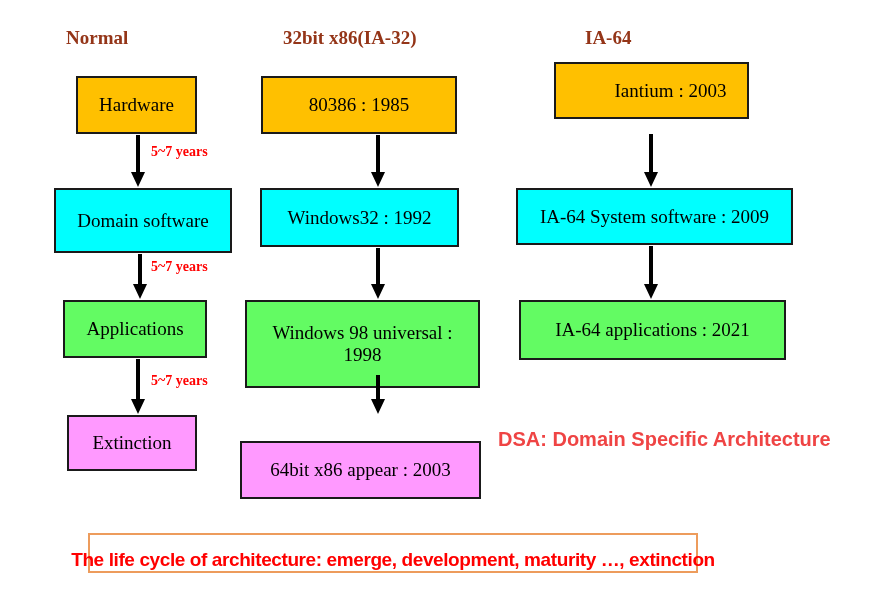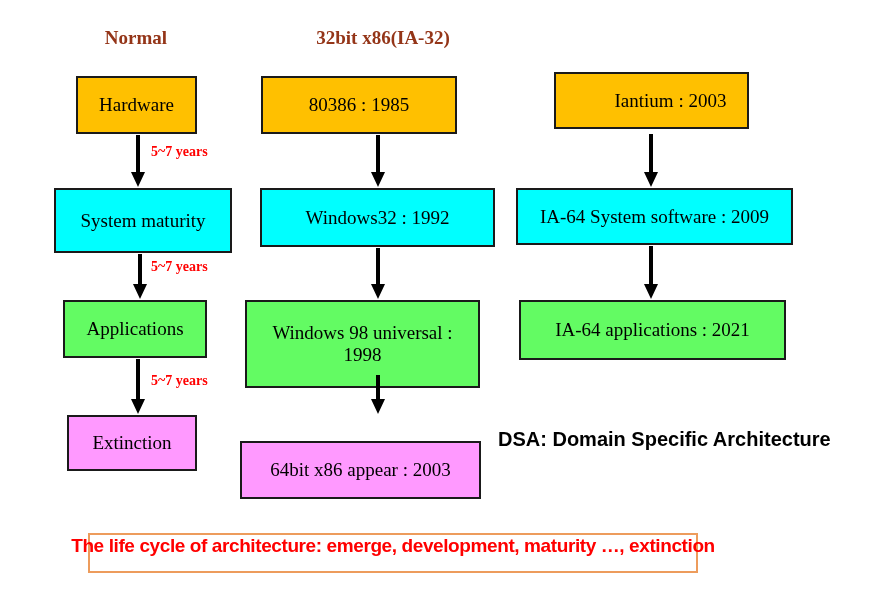--- a/index.html
+++ b/index.html
@@ -7,21 +7,20 @@
   .canvas {
     position: relative;
     width: 892px;
     height: 597px;
     background: #ffffff;
     overflow: hidden;
     font-family: "Liberation Serif", "DejaVu Serif", serif;
   }
   .col-header {
     position: absolute;
-    text-align: center;
     font-weight: bold;
     font-size: 19px;
     color: #943518;
     font-family: "Liberation Serif", "DejaVu Serif", serif;
   }
   .box {
     position: absolute;
     border: 2px solid #1a1a1a;
     display: flex;
     align-items: center;
@@ -39,25 +38,25 @@
   .green { background: #63FB63; }
   .pink  { background: #FF99FF; }
 
   
   .b-hardware     { left: 76px;  top: 76px;  width: 121px; height: 58px; }
   .b-syssoft      { left: 54px;  top: 188px; width: 178px; height: 65px; }
   .b-apps         { left: 63px;  top: 300px; width: 144px; height: 58px; }
   .b-extinction   { left: 67px;  top: 415px; width: 130px; height: 56px; }
   
   .b-80386        { left: 261px; top: 76px;  width: 196px; height: 58px; }
-  .b-win32        { left: 260px; top: 188px; width: 235px; height: 59px; }
+  .b-win32        { left: 260px; top: 188px; width: 199px; height: 59px; }
   .b-win98        { left: 245px; top: 300px; width: 235px; height: 88px; }
   .b-64bit        { left: 240px; top: 415px; width: 241px; height: 58px; margin-top: 26px; }
   
-  .b-iantium      { left: 554px; top: 72px;  width: 195px; height: 57px; padding-left: 46px; }
+  .b-iantium      { left: 554px; top: 62px;  width: 195px; height: 57px; padding-left: 46px; }
   .b-ia64sys      { left: 516px; top: 188px; width: 277px; height: 57px; }
   .b-ia64app      { left: 519px; top: 300px; width: 267px; height: 60px; }
 
   .h-normal { left: 66px;  top: 27px; width: 140px; }
   .h-ia32   { left: 283px; top: 27px; width: 200px; }
   .h-ia64   { left: 585px; top: 27px; width: 120px; }
 
   .interval {
     position: absolute;
     font-weight: bold;
@@ -76,50 +75,51 @@
     width: 892px; height: 597px;
     pointer-events: none;
   }
 
   .dsa-note {
     position: absolute;
     left: 498px; top: 428px; width: 370px;
     font-family: "Liberation Sans", "DejaVu Sans", sans-serif;
     font-weight: bold;
     font-size: 20px;
-    color: #000000;
+    color: #ef4444;
     white-space: nowrap;
   }
   .banner {
     position: absolute;
     left: 88px; top: 533px;
     width: 610px; height: 40px;
     border: 2px solid #ED9C5C;
     background: #ffffff;
     display: flex;
-    align-items: flex-start;
+    align-items: flex-end;
     justify-content: center;
     font-family: "Liberation Sans", "DejaVu Sans", sans-serif;
     font-weight: bold;
     font-size: 19px;
     letter-spacing: -0.4px;
     color: #FF0000;
     white-space: nowrap;
   }
 </style>
 </head>
 <body>
 
 <div class="canvas">
 
   <div class="col-header h-normal">Normal</div>
   <div class="col-header h-ia32">32bit x86(IA-32)</div>
+  <div class="col-header h-ia64">IA-64</div>
 
   <div class="box gold b-hardware">Hardware</div>
-  <div class="box cyan b-syssoft">System maturity</div>
+  <div class="box cyan b-syssoft">Domain software</div>
   <div class="box pink b-extinction">Extinction</div>
   <div class="box green b-apps">Applications</div>
 
   <div class="box gold b-80386">80386 : 1985</div>
   <div class="box cyan b-win32">Windows32 : 1992</div>
   <div class="box green b-win98">Windows 98 universal : 1998</div>
   <div class="box pink b-64bit">64bit x86 appear : 2003</div>
 
   <div class="box gold b-iantium">Iantium : 2003</div>
   <div class="box cyan b-ia64sys">IA-64 System software : 2009</div>

